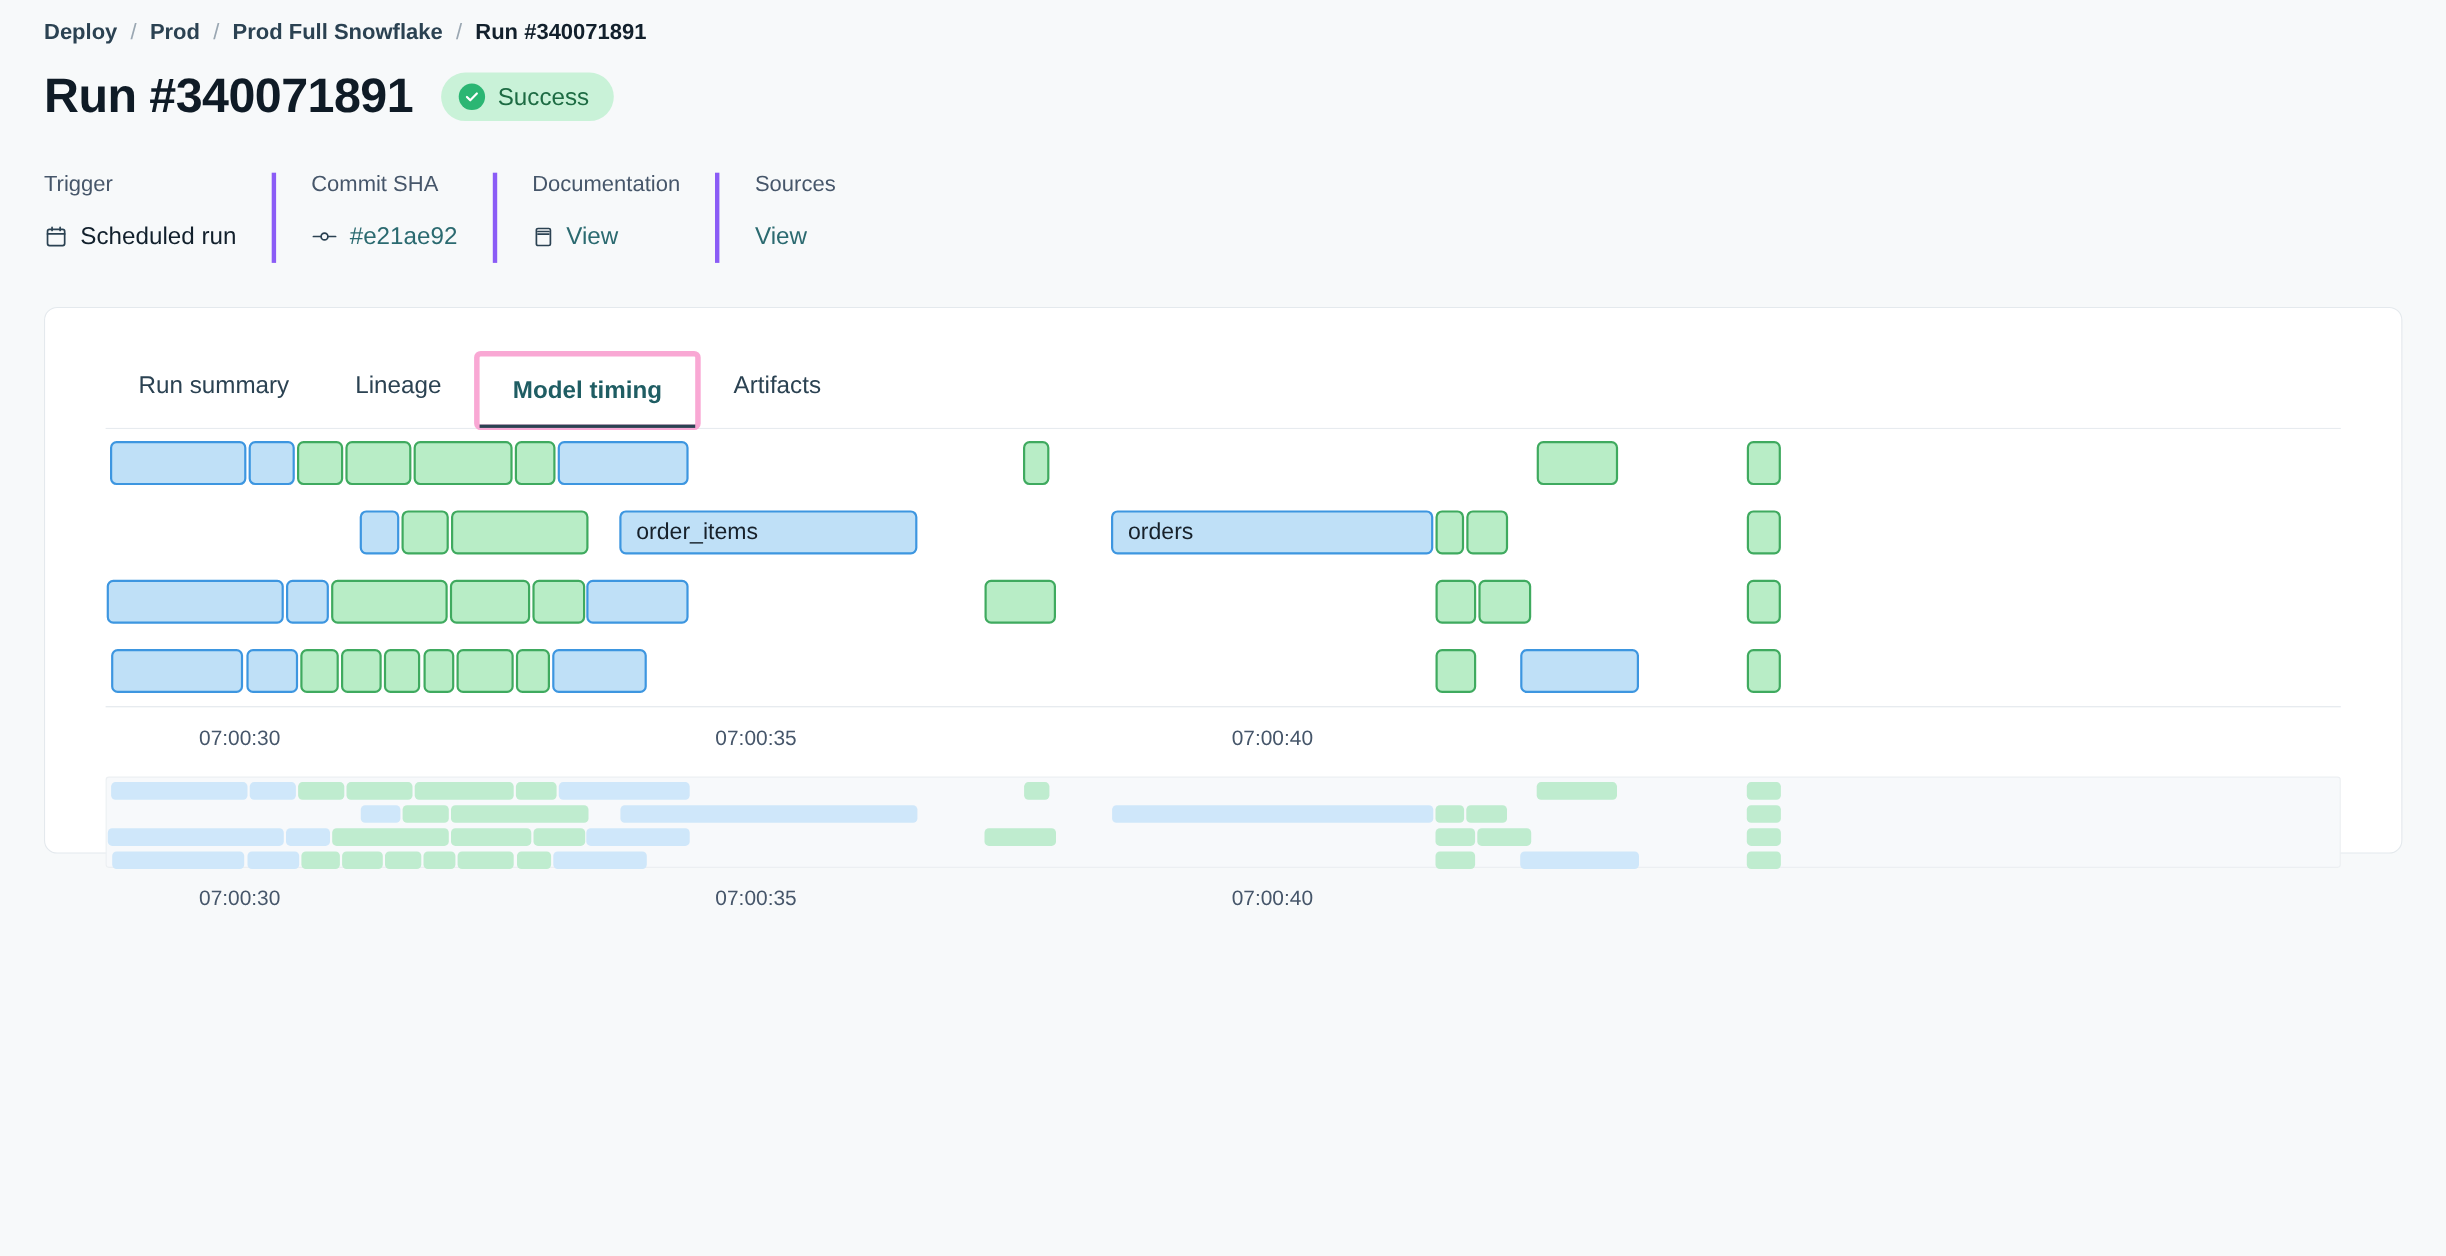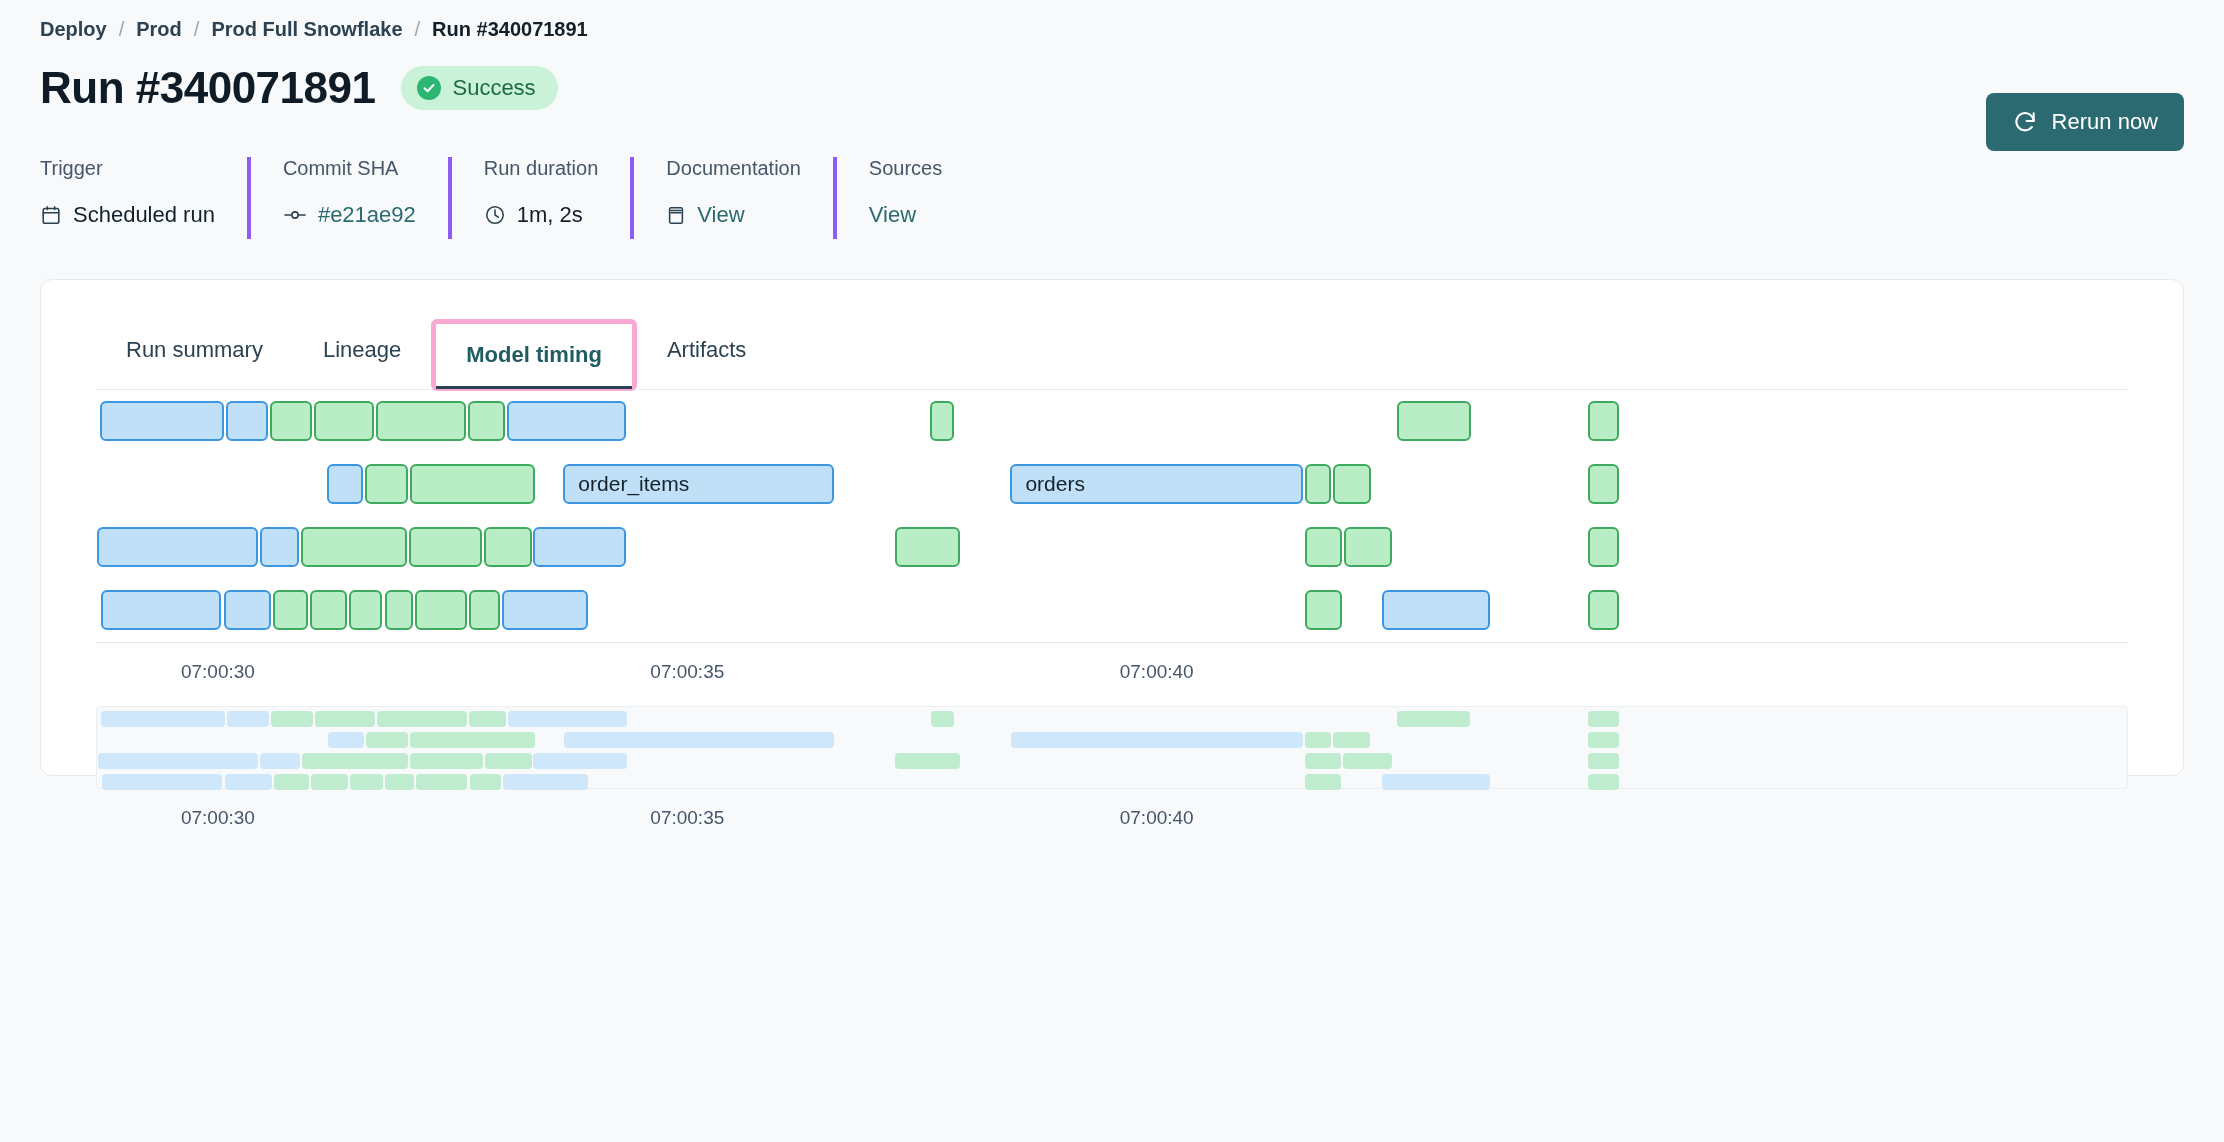--- a/index.html
+++ b/index.html
@@ -122,29 +122,20 @@
       <span class="tick">
         <svg width="14" height="14" viewBox="0 0 14 14">
             <path d="M2.5 7.2l3 3 6-6.2" fill="none" stroke="#ffffff" stroke-width="2" stroke-linecap="round" stroke-linejoin="round"></path>
           </svg>
       </span>
       <span>Success</span>
     </span>
   </div>
 
 
-  <button class="rerun-btn">
-    <span>
-      <svg width="26" height="26" viewBox="0 0 24 24" fill="none" stroke="#ffffff" stroke-width="1.9" stroke-linecap="round" stroke-linejoin="round">
-        <path d="M20 11a8 8 0 1 0-1.6 5.6"></path>
-          <polyline points="20 4 20 11 13.5 11"></polyline>
-      </svg>
-    </span>
-    <span>Rerun now</span>
-  </button>
 
   <div class="meta-row" id="meta-row">
       <div class="meta-cell">
         <div class="meta-label">Trigger</div>
         <div class="meta-value">
           <span>
             <svg width="22" height="22" viewBox="0 0 24 24" fill="none" stroke="#2b4252" stroke-width="1.7" stroke-linecap="round" stroke-linejoin="round">
               <rect x="3.5" y="5" width="17" height="16" rx="2"></rect>
               <line x1="3.5" y1="9.5" x2="20.5" y2="9.5"></line>
               <line x1="8" y1="3" x2="8" y2="6"></line>
@@ -161,32 +152,20 @@
             <svg width="24" height="22" viewBox="0 0 26 24" fill="none" stroke="#2b4252" stroke-width="1.7" stroke-linecap="round">
               <circle cx="13" cy="12" r="3.4"></circle>
               <line x1="2" y1="12" x2="9" y2="12"></line>
               <line x1="17" y1="12" x2="24" y2="12"></line>
             </svg>
           </span>
           <span>#e21ae92</span>
         </div>
       </div>
       <div class="meta-cell">
-        <div class="meta-label">Run duration</div>
-        <div class="meta-value">
-          <span>
-            <svg width="22" height="22" viewBox="0 0 24 24" fill="none" stroke="#2b4252" stroke-width="1.7" stroke-linecap="round" stroke-linejoin="round">
-              <circle cx="12" cy="12" r="9"></circle>
-              <polyline points="12 6.5 12 12 15.6 14.4"></polyline>
-            </svg>
-          </span>
-          <span>1m, 2s</span>
-        </div>
-      </div>
-      <div class="meta-cell">
         <div class="meta-label">Documentation</div>
         <div class="meta-value link">
           <span>
             <svg width="20" height="22" viewBox="0 0 22 24" fill="none" stroke="#2b4252" stroke-width="1.7" stroke-linecap="round" stroke-linejoin="round">
               <rect x="4" y="4" width="14" height="17" rx="1.6"></rect>
               <line x1="5.5" y1="7" x2="16.5" y2="7"></line>
               <line x1="5.5" y1="9.6" x2="16.5" y2="9.6"></line>
             </svg>
           </span>
           <span>View</span>

